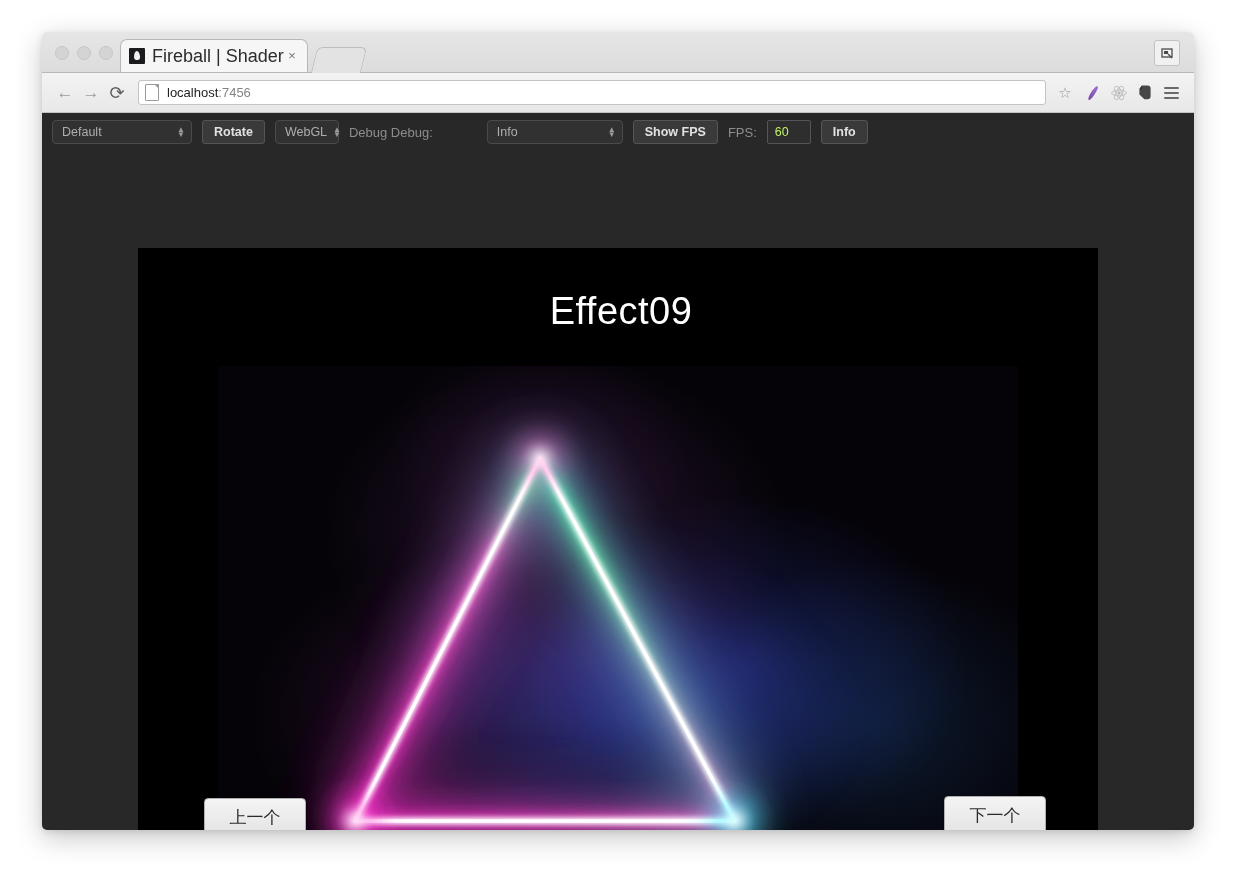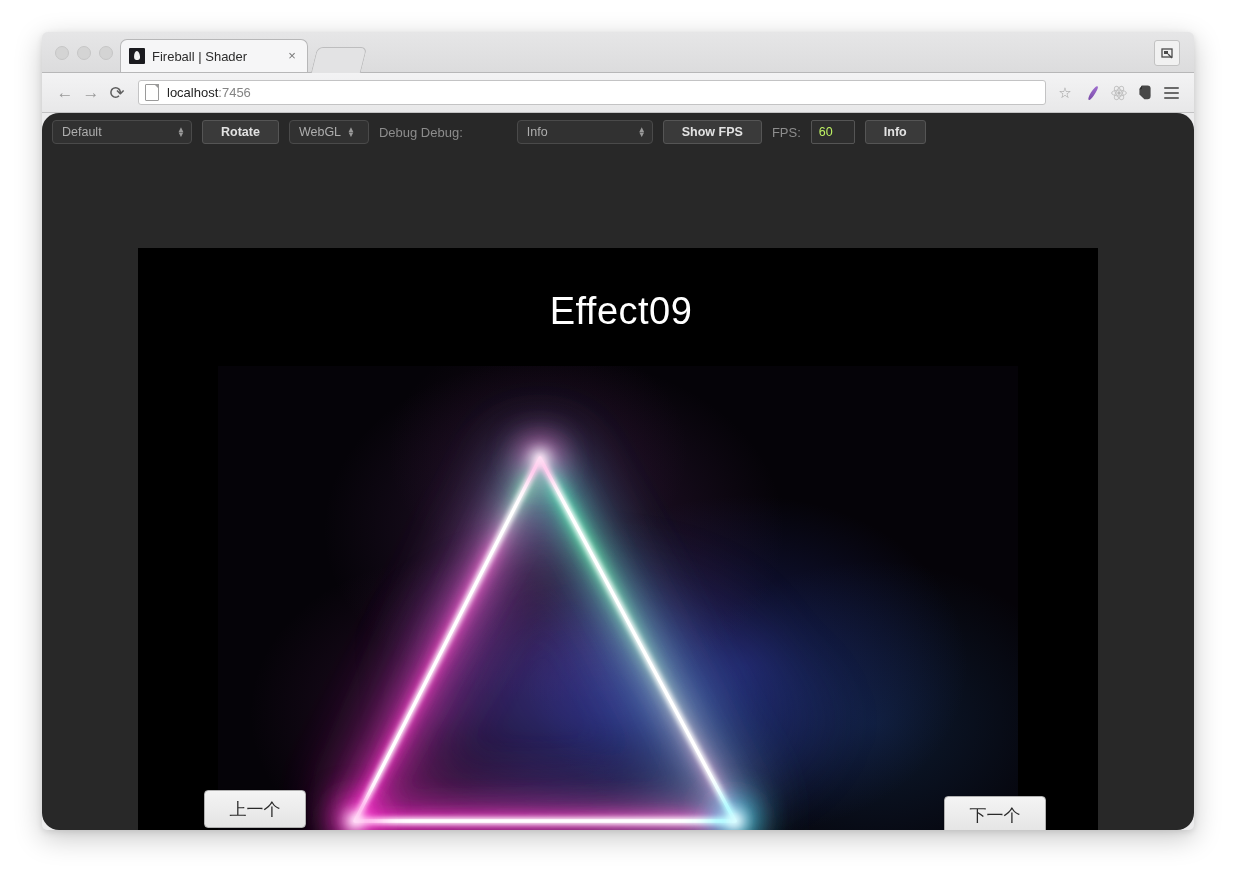--- a/index.html
+++ b/index.html
@@ -78,21 +78,21 @@
   .favicon::after {
     content: "";
     position: absolute;
     left: 5px; top: 3px;
     width: 6px; height: 9px;
     background: #f2f2f2;
     border-radius: 60% 60% 50% 50% / 80% 80% 40% 40%;
     transform: rotate(-2deg);
   }
   .tab-title {
-    font-size: 13px;
+    font-size: 18px;
     color: #2c2c2c;
     white-space: nowrap;
     overflow: hidden;
     flex: 1;
   }
   .tab-close {
     width: 14px; height: 14px;
     flex: none;
     color: #777;
     font-size: 13px;
@@ -197,21 +197,20 @@
   }
   .hamburger { display: flex; flex-direction: column; gap: 3px; }
   .hamburger span { display: block; width: 15px; height: 2px; background: #6a6a6a; border-radius: 1px; }
 
   
   .page {
     position: relative;
     height: 717px;
     background: #282828;
     overflow: hidden;
-    border-radius: 17px;
   }
 
   .app-toolbar {
     position: absolute;
     left: 0; top: 0;
     width: 100%;
     height: 32px;
     display: flex;
     align-items: center;
     gap: 10px;
@@ -224,21 +223,21 @@
     border: 1px solid #4a4a4a;
     border-radius: 4px;
     color: #aeaeae;
     font-size: 12.5px;
     display: flex;
     align-items: center;
     padding: 0 6px 0 9px;
     box-sizing: border-box;
   }
   .sel-wide { width: 140px; justify-content: space-between; }
-  .sel-narrow { width: 80px; justify-content: space-between; padding-right: 23px; }
+  .sel-narrow { width: 64px; justify-content: space-between; padding-right: 23px; }
   .sel-mid { width: 136px; justify-content: space-between; margin-left: 44px; }
   .spin {
     display: flex;
     flex-direction: column;
     align-items: center;
     line-height: 5px;
     color: #9a9a9a;
     font-size: 8px;
     flex: none;
     margin-left: 6px;
@@ -247,21 +246,21 @@
     height: 24px;
     background: #3a3a3a;
     border: 1px solid #555555;
     border-radius: 3px;
     color: #e2e2e2;
     font-size: 12.5px;
     font-weight: bold;
     display: flex;
     align-items: center;
     justify-content: center;
-    padding: 0 18px;
+    padding: 0 11px;
     box-sizing: border-box;
   }
   .lbl {
     color: #8d8d8d;
     font-size: 13px;
   }
   .num-input {
     width: 44px;
     height: 24px;
     background: #2e2e2e;
@@ -347,21 +346,21 @@
     border: 1px solid #b0b0b0;
     border-radius: 4px;
     box-shadow: 0 1px 2px rgba(0,0,0,0.5);
     display: flex;
     align-items: center;
     justify-content: center;
     font-size: 17px;
     color: #2a2a2a;
     font-family: "DejaVu Sans", sans-serif;
   }
-  .btn-prev { left: 66px; bottom: 60px; }
+  .btn-prev { left: 66px; bottom: 52px; }
   .btn-next { right: 52px; bottom: 54px; }
 </style>
 </head>
 <body>
 
 <div id="root">
 
   <div class="browser-window">
 
     <div class="tabstrip">

